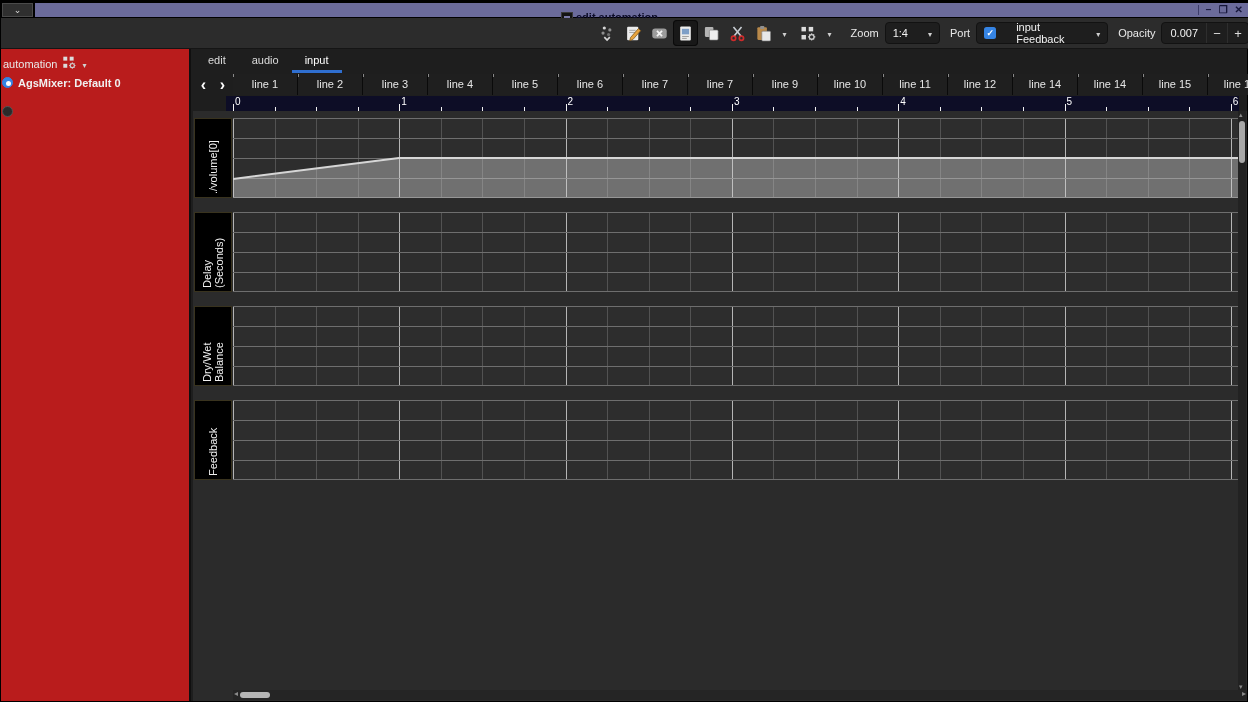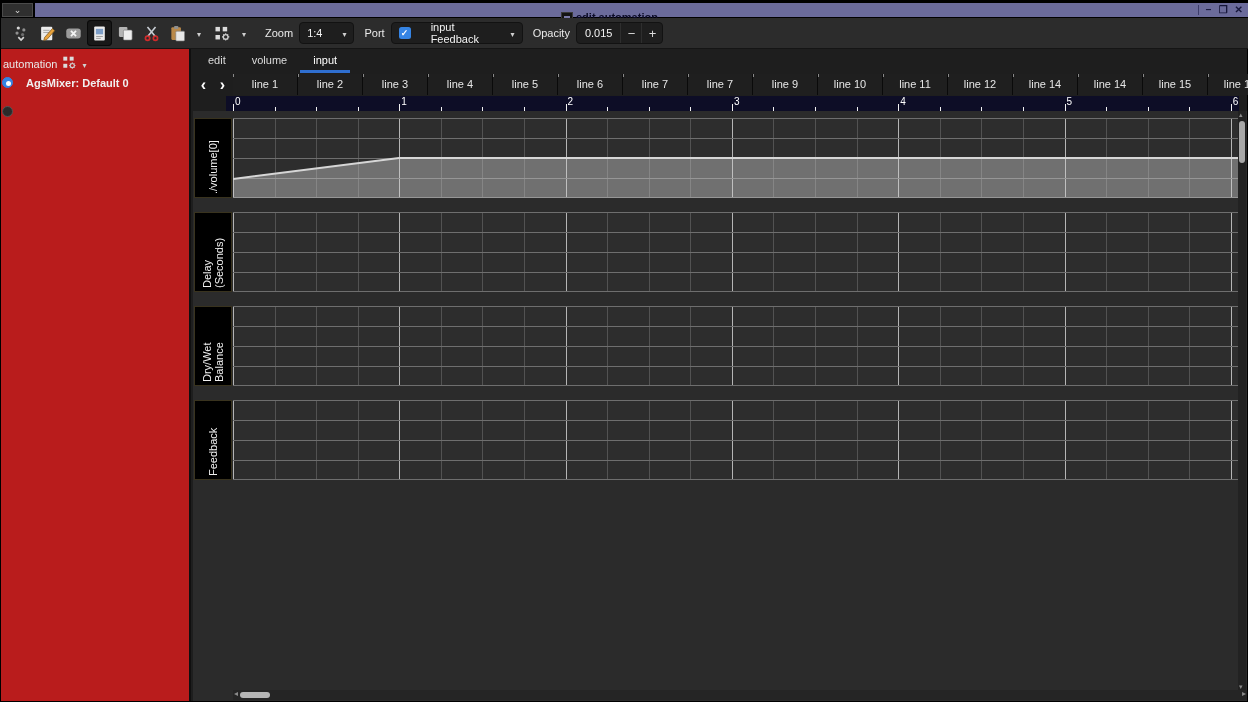--- a/index.html
+++ b/index.html
@@ -13,40 +13,40 @@
   #titlebar-fill { position:absolute; left:34px; top:2px; right:1px; height:14px; background:#6b6b9b; }
   #title-group { position:absolute; left:560px; top:2px; height:28px; display:flex; align-items:center; gap:3px; }
   #title-icon { width:12px; height:11px; background:#141414; border:1px solid #3a3a3a; position:relative; }
   #title-icon::after { content:""; position:absolute; left:2px; top:3px; width:6px; height:4px; background:#7a7aa8; }
   #title-text { font-weight:bold; font-size:11px; color:#0c0c28; letter-spacing:0; }
   #window-controls { position:absolute; right:6px; top:2px; height:14px; display:flex; align-items:center; gap:7px; color:#16163a; }
   #window-controls .wbtn { font-size:10px; font-weight:bold; line-height:14px; cursor:default; }
   #win-separator { width:1px; height:10px; background:#3c3c6a; }
 
   
-  #toolbar { position:absolute; left:0; top:17px; width:1248px; height:31px; background:#2c2c2c; border-bottom:1px solid #151515; display:flex; align-items:center; padding-left:8px; }
+  #toolbar { position:absolute; left:0; top:17px; width:1248px; height:31px; background:#2c2c2c; border-bottom:1px solid #151515; display:flex; align-items:center; padding-left:8px;justify-content:flex-end; }
   .tool-btn { width:25px; height:26px; display:flex; align-items:center; justify-content:center; border-radius:4px; margin-right:1px; }
   .tool-btn.active { background:#181818; box-shadow:inset 0 0 0 1px #0a0a0a; }
   .tool-btn svg { width:17px; height:17px; display:block; }
   .chev-btn { width:16px; height:26px; display:flex; align-items:center; justify-content:center; color:#cfcfcf; margin-right:3px; }
   .chev::after { content:"▾"; font-size:8px; color:#cfcfcf; }
   .tb-label { margin:0 6px 0 10px; color:#eaeaea; }
   .combo { height:22px; background:#1e1e1e; border:1px solid #121212; border-radius:4px; display:flex; align-items:center; padding:0 7px; gap:20px; color:#f2f2f2; }
   .combo .chev::after { font-size:8px; }
   #port-checkbox { width:12px; height:12px; background:#3584e4; border-radius:2.5px; display:flex; align-items:center; justify-content:center; color:#fff; font-size:9px; font-weight:bold; line-height:12px; }
   #opacity-spin { height:22px; background:#1e1e1e; border:1px solid #121212; border-radius:4px; display:flex; align-items:stretch; }
   #opacity-value { padding:0 8px; display:flex; align-items:center; color:#f2f2f2; }
   .spin-btn { width:21px; display:flex; align-items:center; justify-content:center; color:#dcdcdc; font-size:13px; border-left:1px solid #2e2e2e; }
 
   
   #sidebar { position:absolute; left:0; top:48px; width:190px; bottom:0; background:#b91c1c; border-right:2px solid #101010; }
   #sidebar-head { display:flex; align-items:center; gap:5px; padding:6px 2px 4px 2px; }
   #sidebar-head svg { width:15px; height:15px; }
   #machine-list { padding-left:1px; }
-  .machine-row { display:flex; align-items:center; gap:13px; height:13px; margin-bottom:16px; }
+  .machine-row { display:flex; align-items:center; gap:5px; height:13px; margin-bottom:16px; }
   .radio { width:11px; height:11px; border-radius:50%; background:#2a2a2a; border:1px solid #555; flex:0 0 auto; }
   .radio.checked { background:#3584e4; border-color:#3584e4; position:relative; }
   .radio.checked::after { content:""; position:absolute; left:3px; top:3px; width:5px; height:5px; border-radius:50%; background:#fff; }
   .machine-label { font-weight:bold; color:#f0f0f0; }
 
   
   #main { position:absolute; left:192px; top:48px; right:0; bottom:0; background:#2b2b2b; }
   #main-top-strip { position:absolute; left:0; top:0; right:0; height:62px; background:#1e1e1e; }
 
   #tabs { position:absolute; left:2px; top:0; height:24px; display:flex; }
@@ -187,21 +187,21 @@
       <span class="chev"></span>
     </span>
     <span class="tb-label">Port</span>
     <span class="combo" style="width:132px;">
       <span id="port-checkbox">✓</span>
       <span style="flex:1;">input Feedback</span>
       <span class="chev"></span>
     </span>
     <span class="tb-label">Opacity</span>
     <span id="opacity-spin">
-      <span id="opacity-value">0.015</span>
+      <span id="opacity-value">0.007</span>
       <span class="spin-btn">−</span>
       <span class="spin-btn">+</span>
     </span>
   </div>
 
   <div id="sidebar">
     <div id="sidebar-head">
       <span>automation</span>
       <span id="sidebar-machine-icon"><svg viewBox="0 0 16 16" style="width: 15px; height: 15px;">
             <rect x="1.4" y="1.8" width="4.2" height="4.2" fill="#dcdcdc"></rect>
@@ -221,21 +221,21 @@
           <span class="radio"></span>
           <span class="machine-label"></span>
         </div>
       </div>
   </div>
 
   <div id="main">
     <div id="main-top-strip"></div>
     <div id="tabs">
         <span class="tab">edit</span>
-        <span class="tab">volume</span>
+        <span class="tab">audio</span>
         <span class="tab active">input</span>
       </div>
     <div id="nav-btns">
       <span class="nav-btn">‹</span>
       <span class="nav-btn">›</span>
     </div>
     <div id="line-strip">
         <span class="line-cell">line 1</span>
         <span class="line-cell">line 2</span>
         <span class="line-cell">line 3</span>

